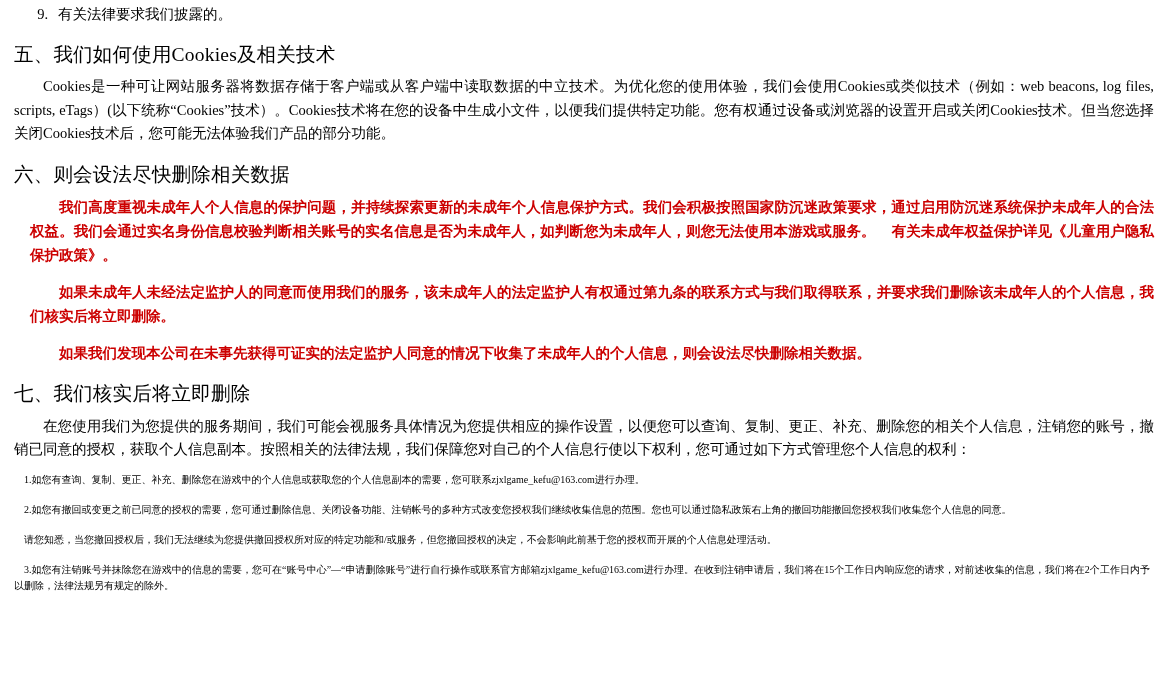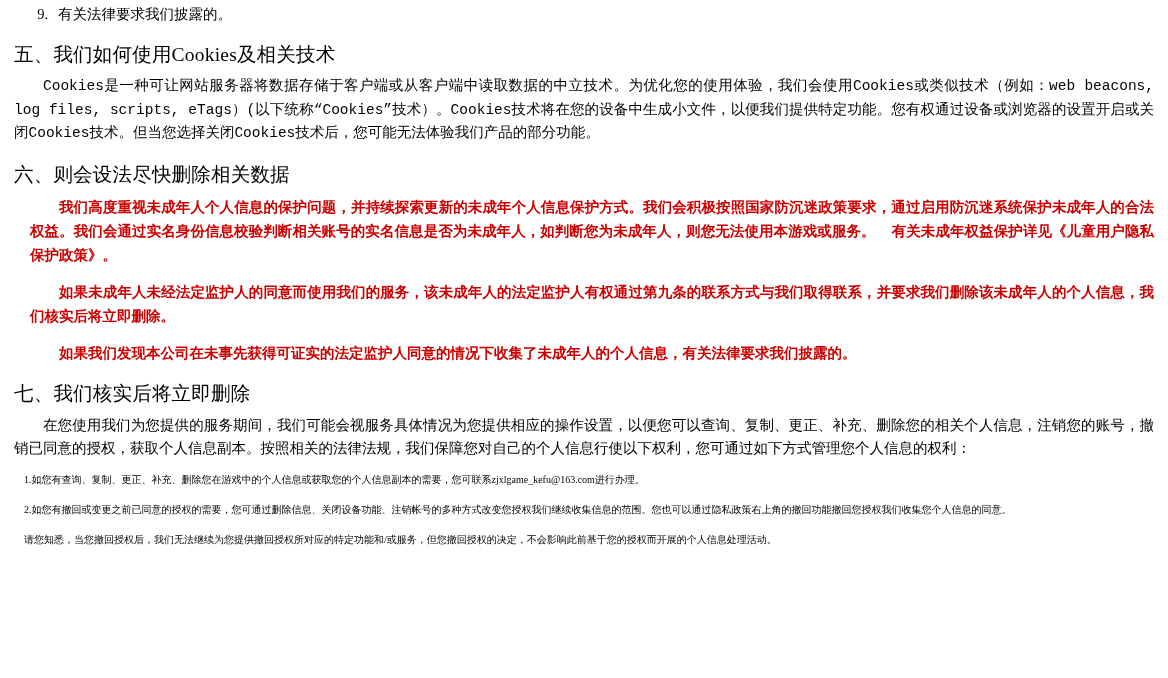--- a/index.html
+++ b/index.html
@@ -52,21 +52,20 @@
     letter-spacing: 0.2px;
   }
 
   p.body-para {
     font-size: 14.5px;
     line-height: 1.62;
     margin: 0 0 10px 0;
     text-align: justify;
     text-justify: inter-ideograph;
     text-indent: 2em;
-    font-family: Liberation Mono, monospace;
   }
   p.minor-para {
     font-size: 10px;
     line-height: 1.62;
     margin: 0 4px 14px 0;
     text-align: justify;
     text-justify: inter-ideograph;
     text-indent: 1em;
   }
   p.red-para {
@@ -101,25 +100,26 @@
 
     <div class="section-block">
       <h2 class="section-heading">五、我们如何使用Cookies及相关技术</h2>
       <p class="body-para">Cookies是一种可让网站服务器将数据存储于客户端或从客户端中读取数据的中立技术。为优化您的使用体验，我们会使用Cookies或类似技术（例如：web beacons, log files, scripts, eTags）(以下统称“Cookies”技术）。Cookies技术将在您的设备中生成小文件，以便我们提供特定功能。您有权通过设备或浏览器的设置开启或关闭Cookies技术。但当您选择关闭Cookies技术后，您可能无法体验我们产品的部分功能。</p>
     </div>
 
     <div class="section-block">
       <h2 class="section-heading">六、则会设法尽快删除相关数据</h2>
       <p class="red-para"><span>我们高度重视未成年人个人信息的保护问题，并持续探索更新的未成年个人信息保护方式。我们会积极按照国家防沉迷政策要求，通过启用防沉迷系统保护未成年人的合法权益。我们会通过实名身份信息校验判断相关账号的实名信息是否为未成年人，如判断您为未成年人，则您无法使用本游戏或服务。</span><span class="space-gap"></span><span class="emph-link">有关未成年权益保护详见《儿童用户隐私保护政策》。</span></p>
       <p class="red-para">如果未成年人未经法定监护人的同意而使用我们的服务，该未成年人的法定监护人有权通过第九条的联系方式与我们取得联系，并要求我们删除该未成年人的个人信息，我们核实后将立即删除。</p>
-      <p class="red-para">如果我们发现本公司在未事先获得可证实的法定监护人同意的情况下收集了未成年人的个人信息，有关法律要求我们披露的。</p>
+      <p class="red-para">如果我们发现本公司在未事先获得可证实的法定监护人同意的情况下收集了未成年人的个人信息，则会设法尽快删除相关数据。</p>
     </div>
 
     <div class="section-block sec7-body">
       <h2 class="section-heading">七、我们核实后将立即删除</h2>
       <p class="body-para">在您使用我们为您提供的服务期间，我们可能会视服务具体情况为您提供相应的操作设置，以便您可以查询、复制、更正、补充、删除您的相关个人信息，注销您的账号，撤销已同意的授权，获取个人信息副本。按照相关的法律法规，我们保障您对自己的个人信息行使以下权利，您可通过如下方式管理您个人信息的权利：</p>
       <p class="minor-para">1.如您有查询、复制、更正、补充、删除您在游戏中的个人信息或获取您的个人信息副本的需要，您可联系zjxlgame_kefu@163.com进行办理。</p>
       <p class="minor-para">2.如您有撤回或变更之前已同意的授权的需要，您可通过删除信息、关闭设备功能、注销帐号的多种方式改变您授权我们继续收集信息的范围。您也可以通过隐私政策右上角的撤回功能撤回您授权我们收集您个人信息的同意。</p>
       <p class="minor-para">请您知悉，当您撤回授权后，我们无法继续为您提供撤回授权所对应的特定功能和/或服务，但您撤回授权的决定，不会影响此前基于您的授权而开展的个人信息处理活动。</p>
+      <p class="minor-para">3.如您有注销账号并抹除您在游戏中的信息的需要，您可在“账号中心”—“申请删除账号”进行自行操作或联系官方邮箱zjxlgame_kefu@163.com进行办理。在收到注销申请后，我们将在15个工作日内响应您的请求，对前述收集的信息，我们将在2个工作日内予以删除，法律法规另有规定的除外。</p>
     </div>
 
   </div>
 </div>
 
 </body></html>

